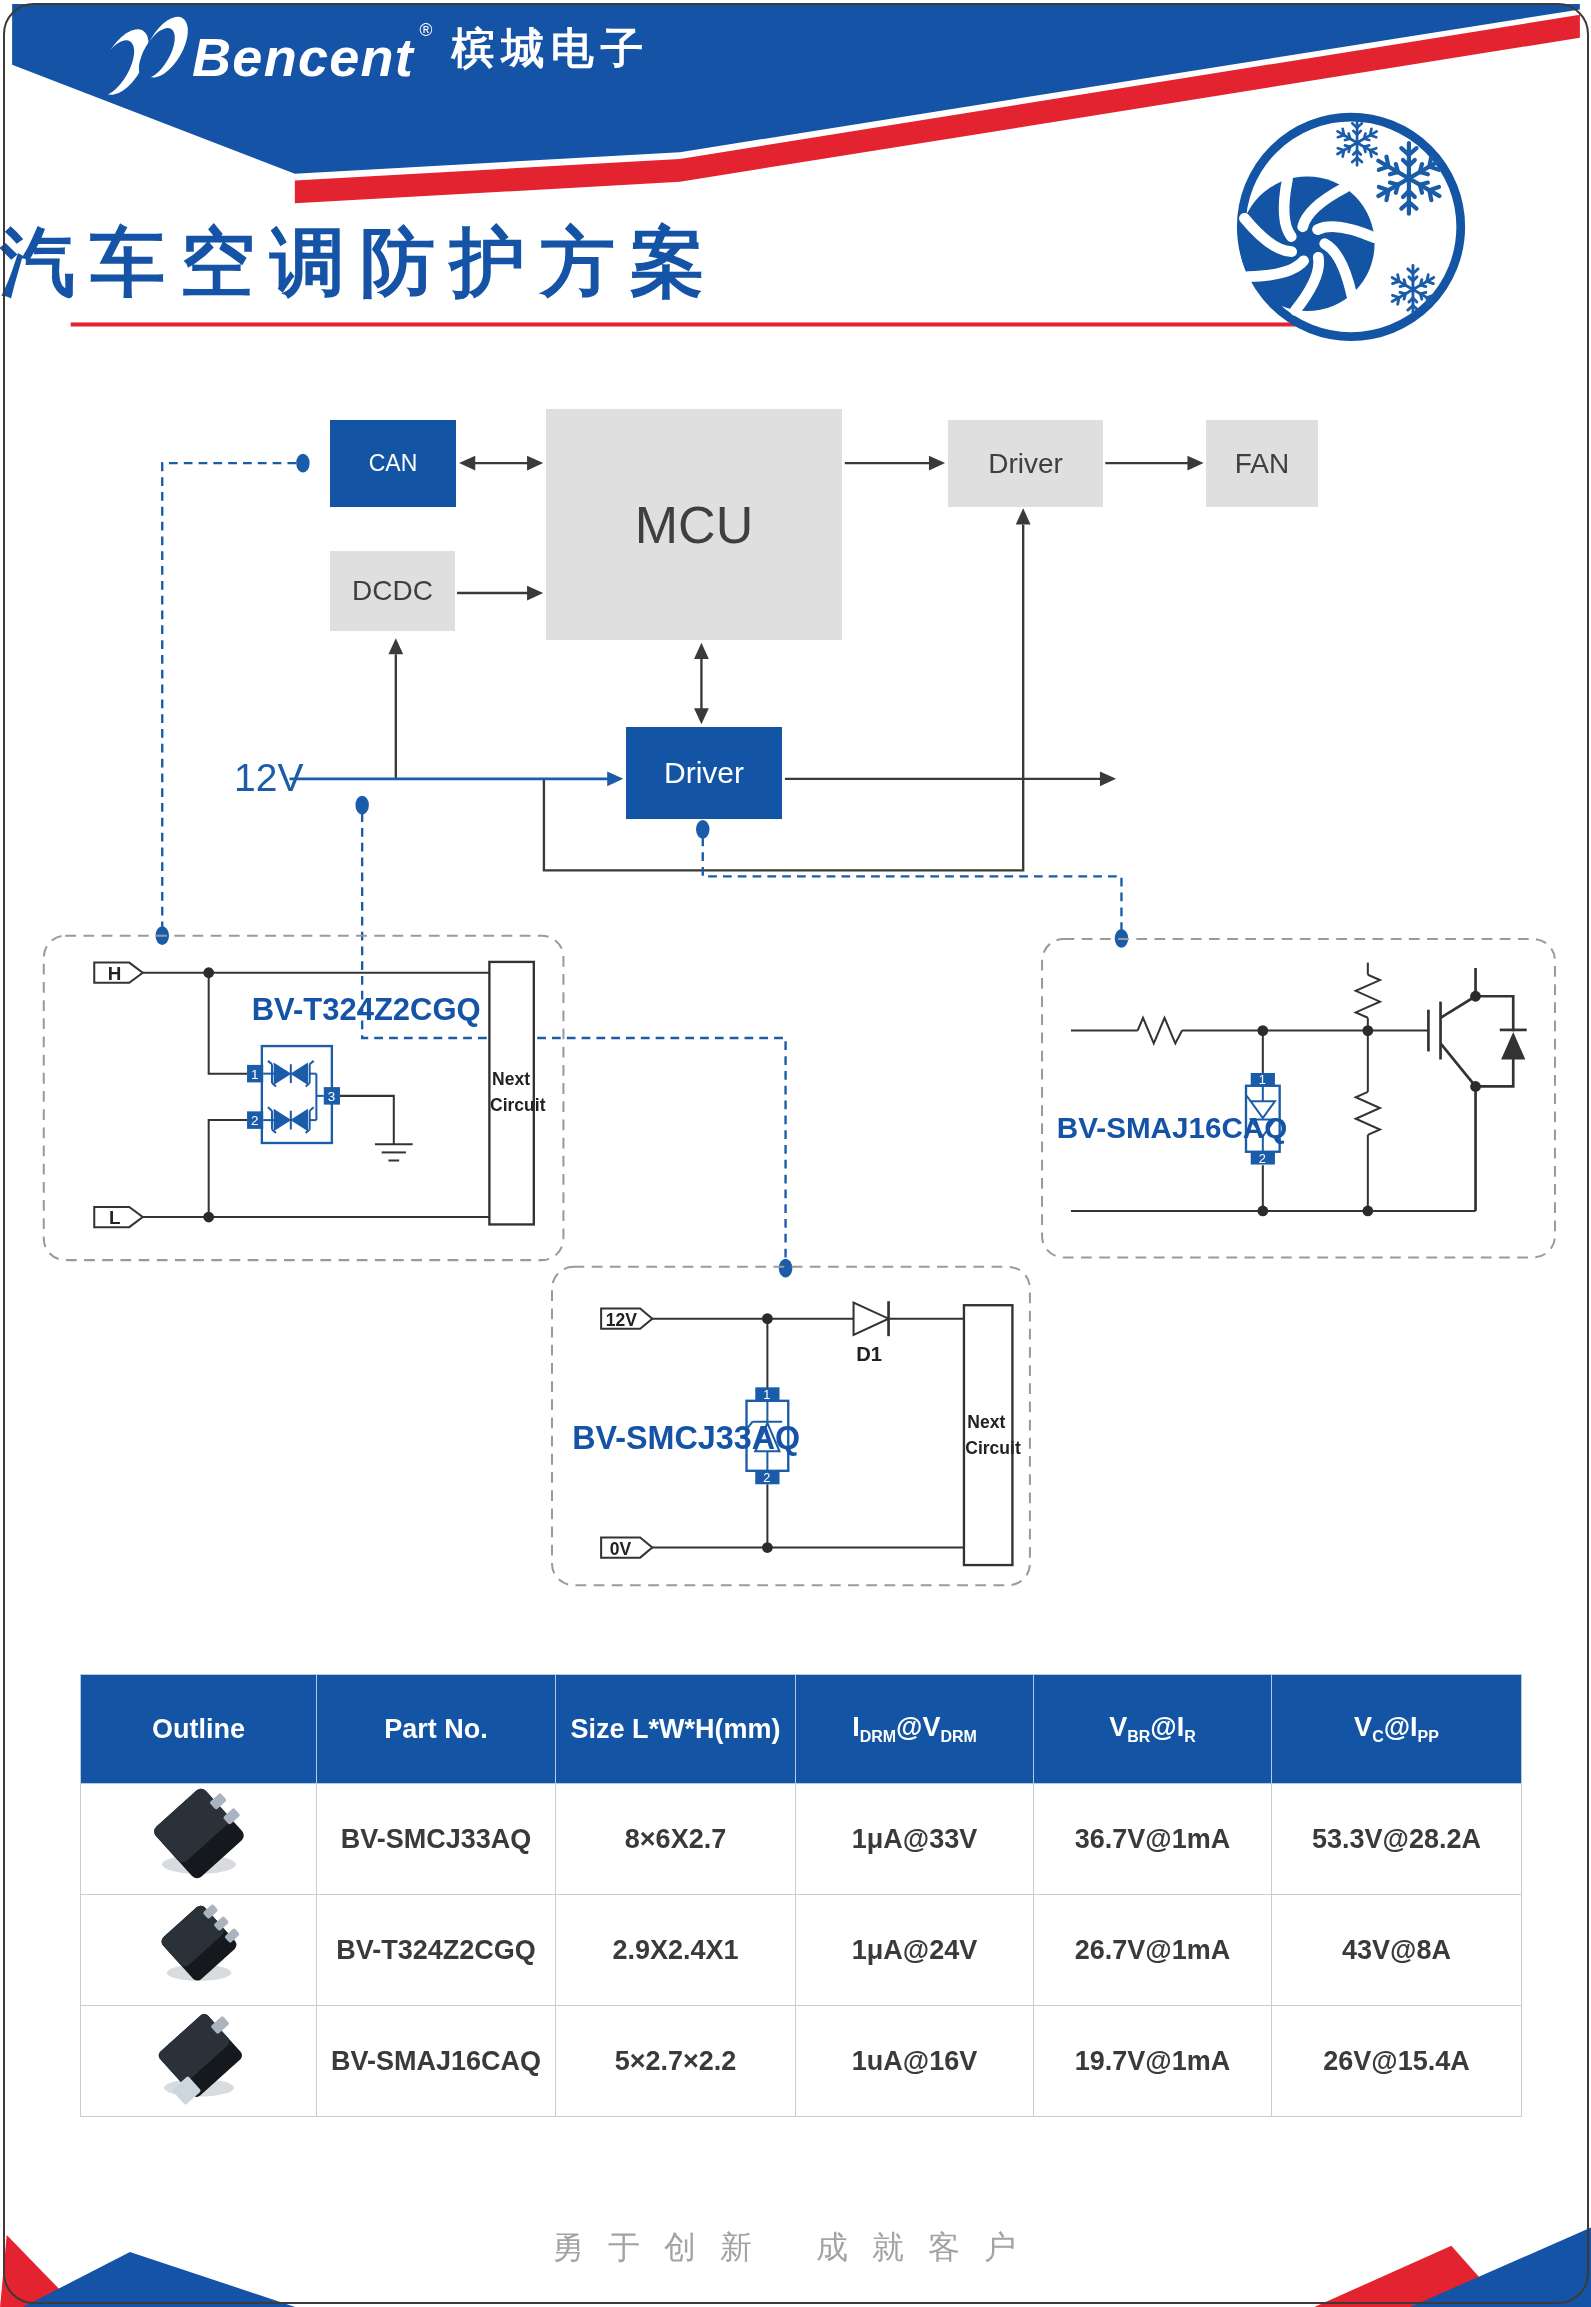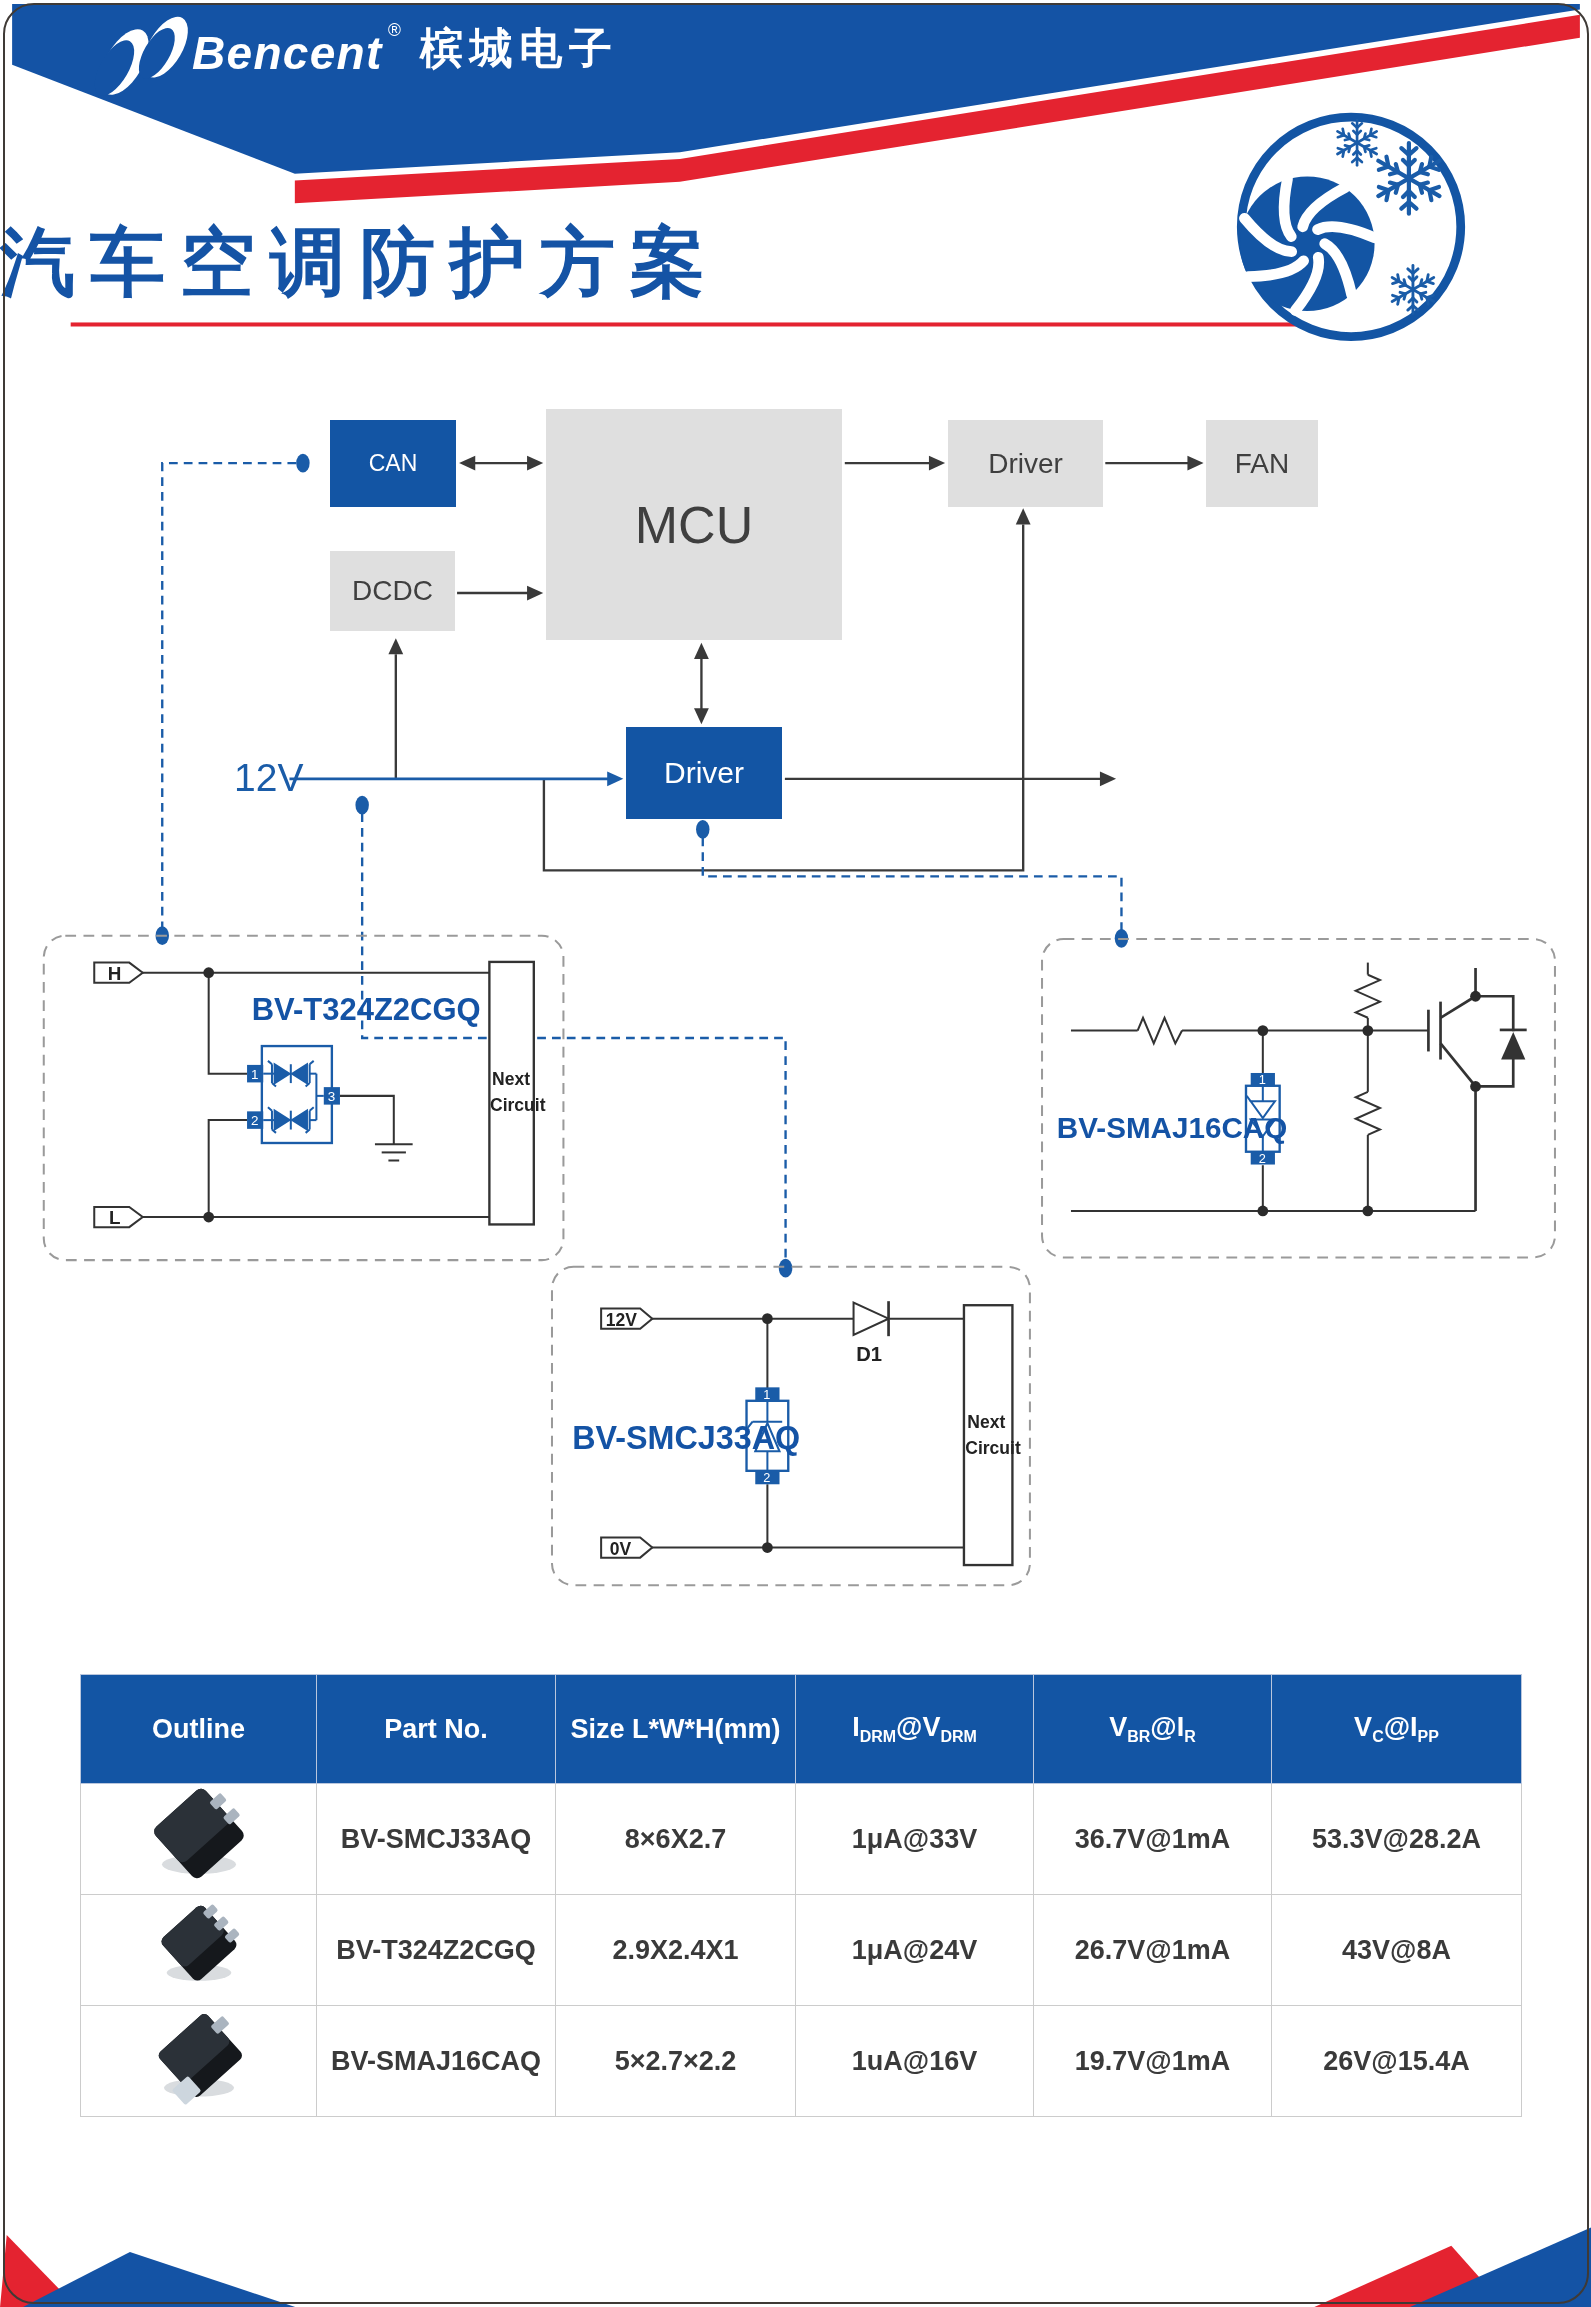--- a/index.html
+++ b/index.html
@@ -5,21 +5,21 @@
   html,body { margin:0; padding:0; background:#ffffff; }
   .page { position:relative; width:1592px; height:2307px; background:#fff; overflow:hidden;
           font-family:"Liberation Sans", sans-serif; }
   .page-frame { position:absolute; inset:3.4px; border:2.7px solid #3f3a36; border-radius:31px;
                 pointer-events:none; z-index:60; }
   .layer { position:absolute; left:0; top:0; z-index:1; }
   .above { z-index:2; }
 
   
   .brand { position:absolute; left:192px; top:17.5px; z-index:3; display:flex; align-items:flex-start; color:#fff; }
-  .brand-en { font-size:46px; font-weight:bold; font-style:italic; letter-spacing:1.3px; line-height:1; padding-top:12px;}
+  .brand-en { font-size:54px; font-weight:bold; font-style:italic; letter-spacing:1.3px; line-height:1; padding-top:12px;}
   .brand-reg { font-size:17.5px; line-height:1; padding:4px 4px 0 5.4px; }
   .brand-cn { font-size:43px; font-weight:bold; letter-spacing:6.7px; line-height:1; padding:9.4px 0 0 15px; }
 
   
   .title { position:absolute; top:213px; left:0; width:1575px; 
            font-size:75px; font-weight:bold; color:#1453A5; letter-spacing:15px; z-index:2; }
 
   
   .block { position:absolute; display:flex; align-items:center; justify-content:center;
            background:#DFDFDF; color:#3f3f3f; font-size:28px; z-index:2; }
@@ -387,20 +387,23 @@
       </td>
       <td>BV-SMAJ16CAQ</td>
       <td>5×2.7×2.2</td>
       <td>1uA@16V</td>
       <td>19.7V@1mA</td>
       <td>26V@15.4A</td>
     </tr>
   </tbody>
     </table>
 
+  <div class="slogan">
+    <span>勇于创新</span><span class="gap"></span><span>成就客户</span>
+  </div>
   <svg class="layer" style="top:2181px" width="1592" height="127" viewBox="0 0 2365 188">
     <g transform="translate(0,-3240)">
       <polygon points="10,3320 0,3428 115,3428" fill="#E42330"></polygon>
       <polygon points="193,3345 32,3428 442,3428" fill="#1453A5"></polygon>
       <polygon points="2156,3336 1950,3428 2238,3428" fill="#E42330"></polygon>
       <polygon points="2092,3428 2365,3308 2365,3428" fill="#1453A5"></polygon>
     </g>
   </svg>
 
   <div class="page-frame"></div>

